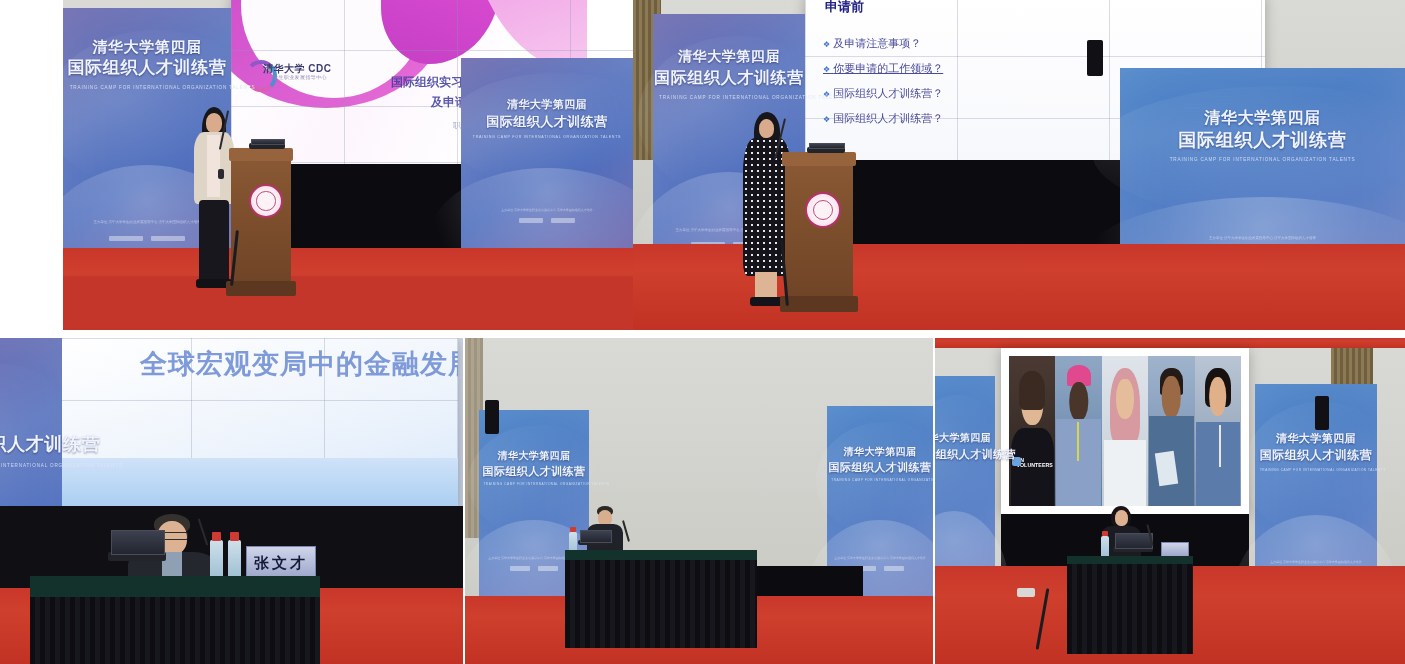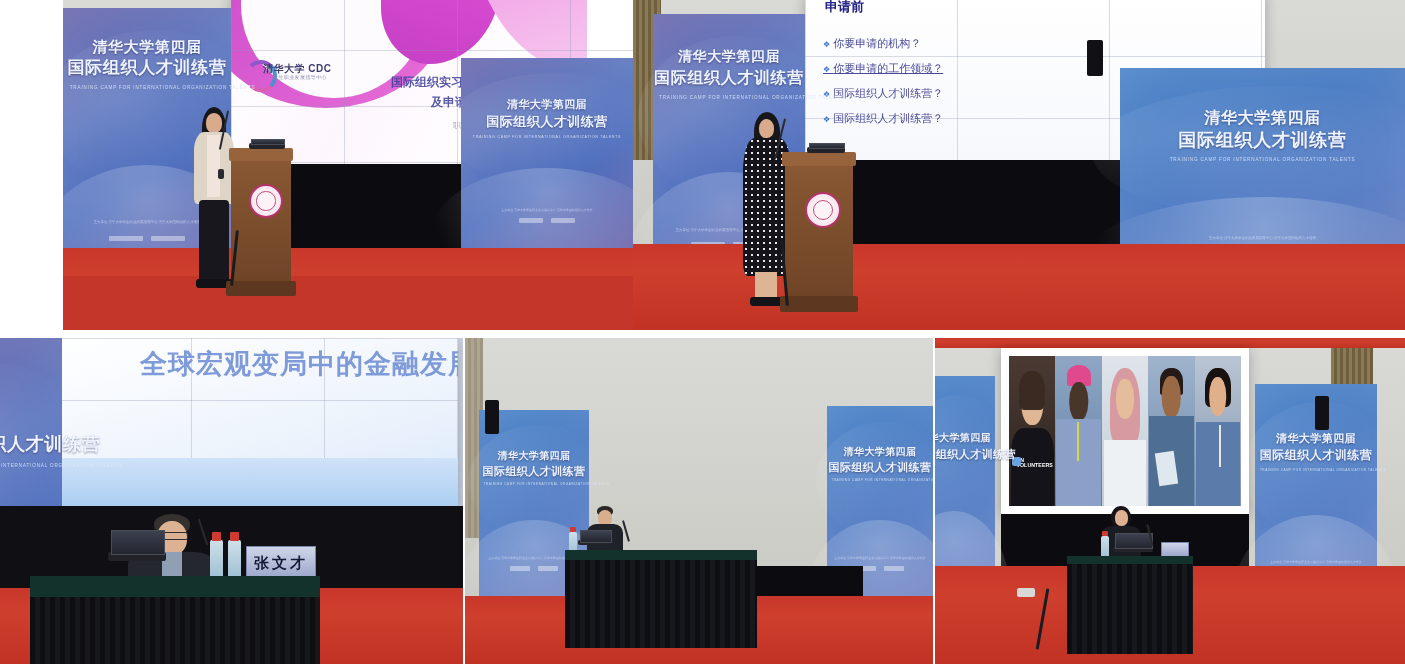--- a/index.html
+++ b/index.html
@@ -155,21 +155,21 @@
     <div class="wall"></div>
     <div class="woodwall" style="left:0;top:0;width:28px;height:160px;"></div>
 
     <div class="screen" style="left:172px;top:-6px;width:460px;height:166px;">
       <div style="position:absolute;inset:0;background:linear-gradient(180deg,#ffffff,#f7f8fc);"></div>
       <div class="grid" style="background-size:152px 62px;"></div>
       <div class="slide-title" style="left:20px;top:4px;font-size:13px;color:#232386;">申请前</div>
       <div style="position:absolute;left:18px;top:42px;">
         <div class="slide-text" style="position:relative;left:0;top:0;font-size:11px;">
           <span style="color:#3c6fd0;font-size:8px;">❖</span>
-          <span>你要申请的机构？</span>
+          <span>及申请注意事项？</span>
         </div>
         <div class="slide-text" style="position:relative;left:0;top:10px;font-size:11px;text-decoration:underline;">
           <span style="color:#3c6fd0;font-size:8px;">❖</span>
           <span>你要申请的工作领域？</span>
         </div>
         <div class="slide-text" style="position:relative;left:0;top:20px;font-size:11px;">
           <span style="color:#3c6fd0;font-size:8px;">❖</span>
           <span>国际组织人才训练营？</span>
         </div>
         <div class="slide-text" style="position:relative;left:0;top:30px;font-size:11px;">

